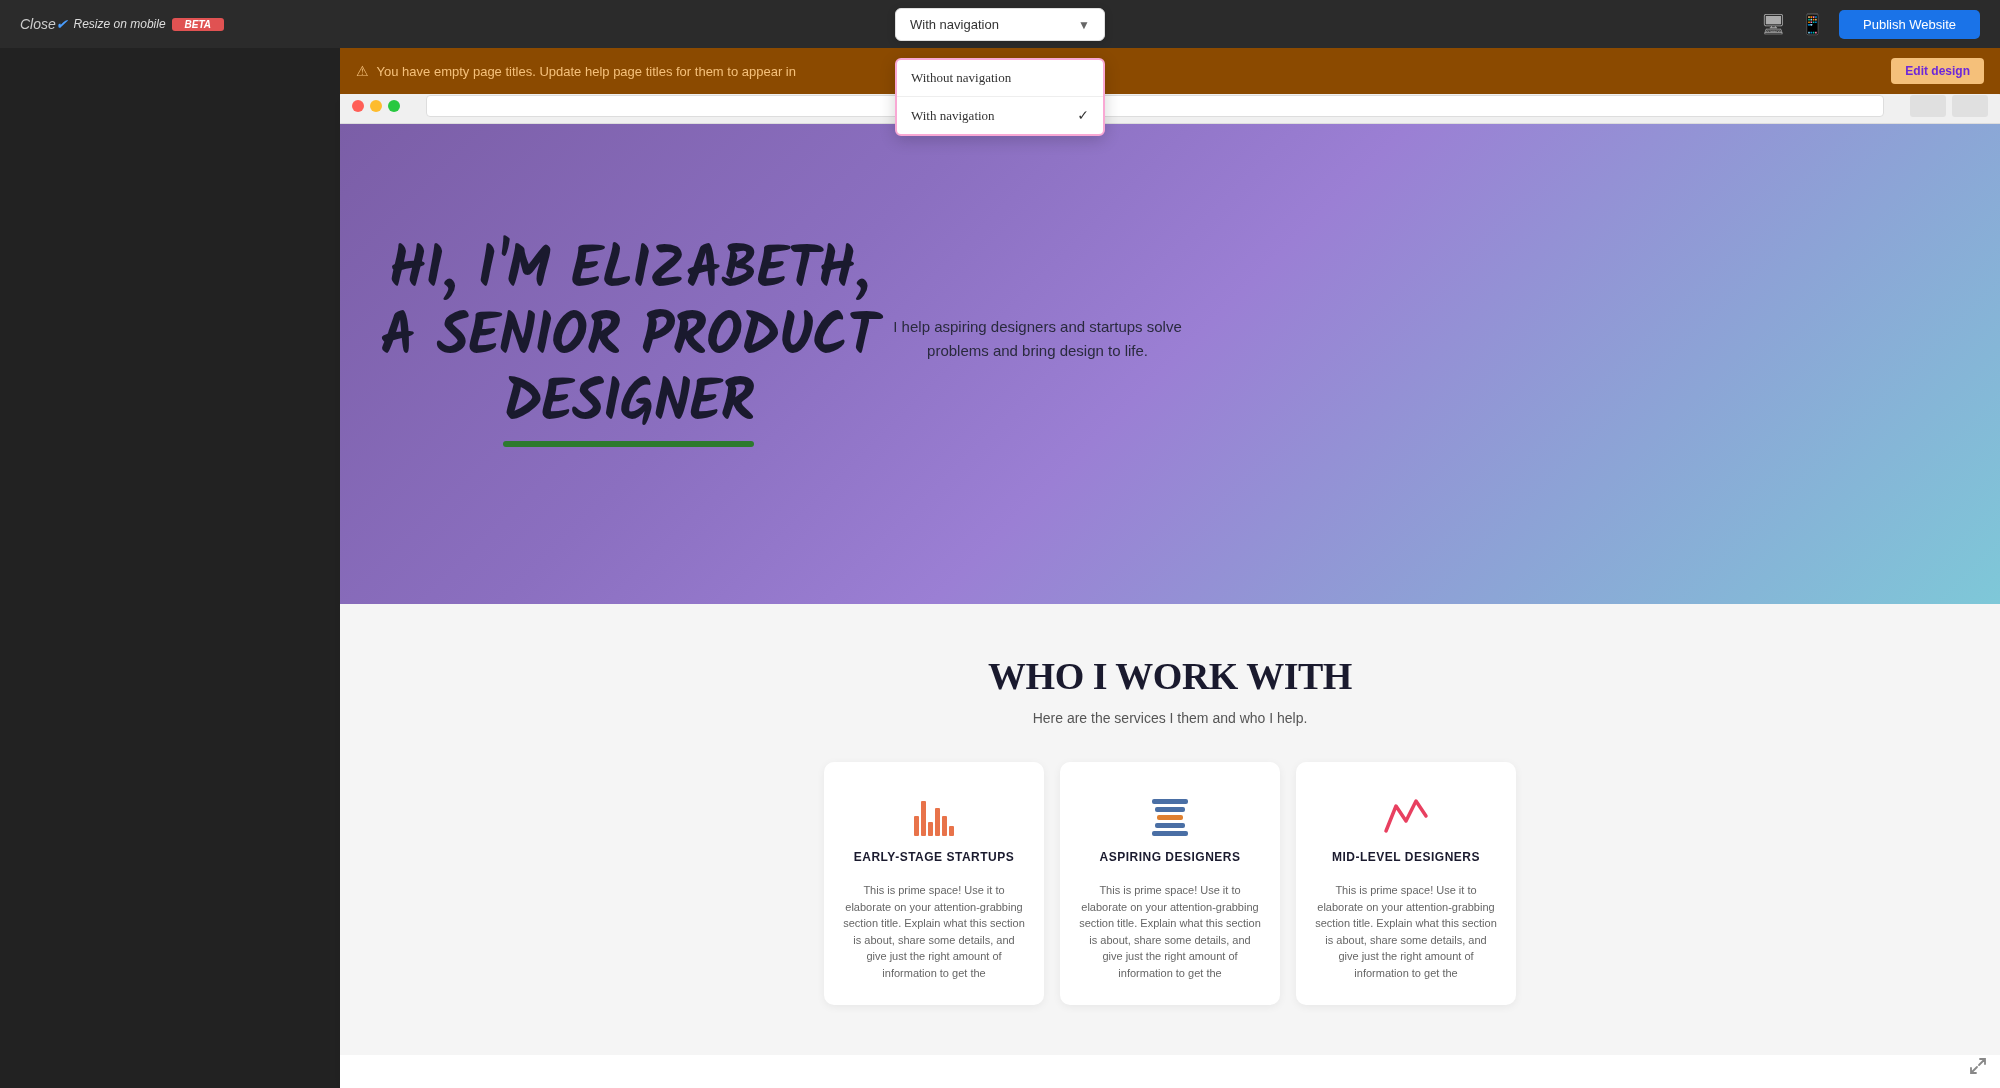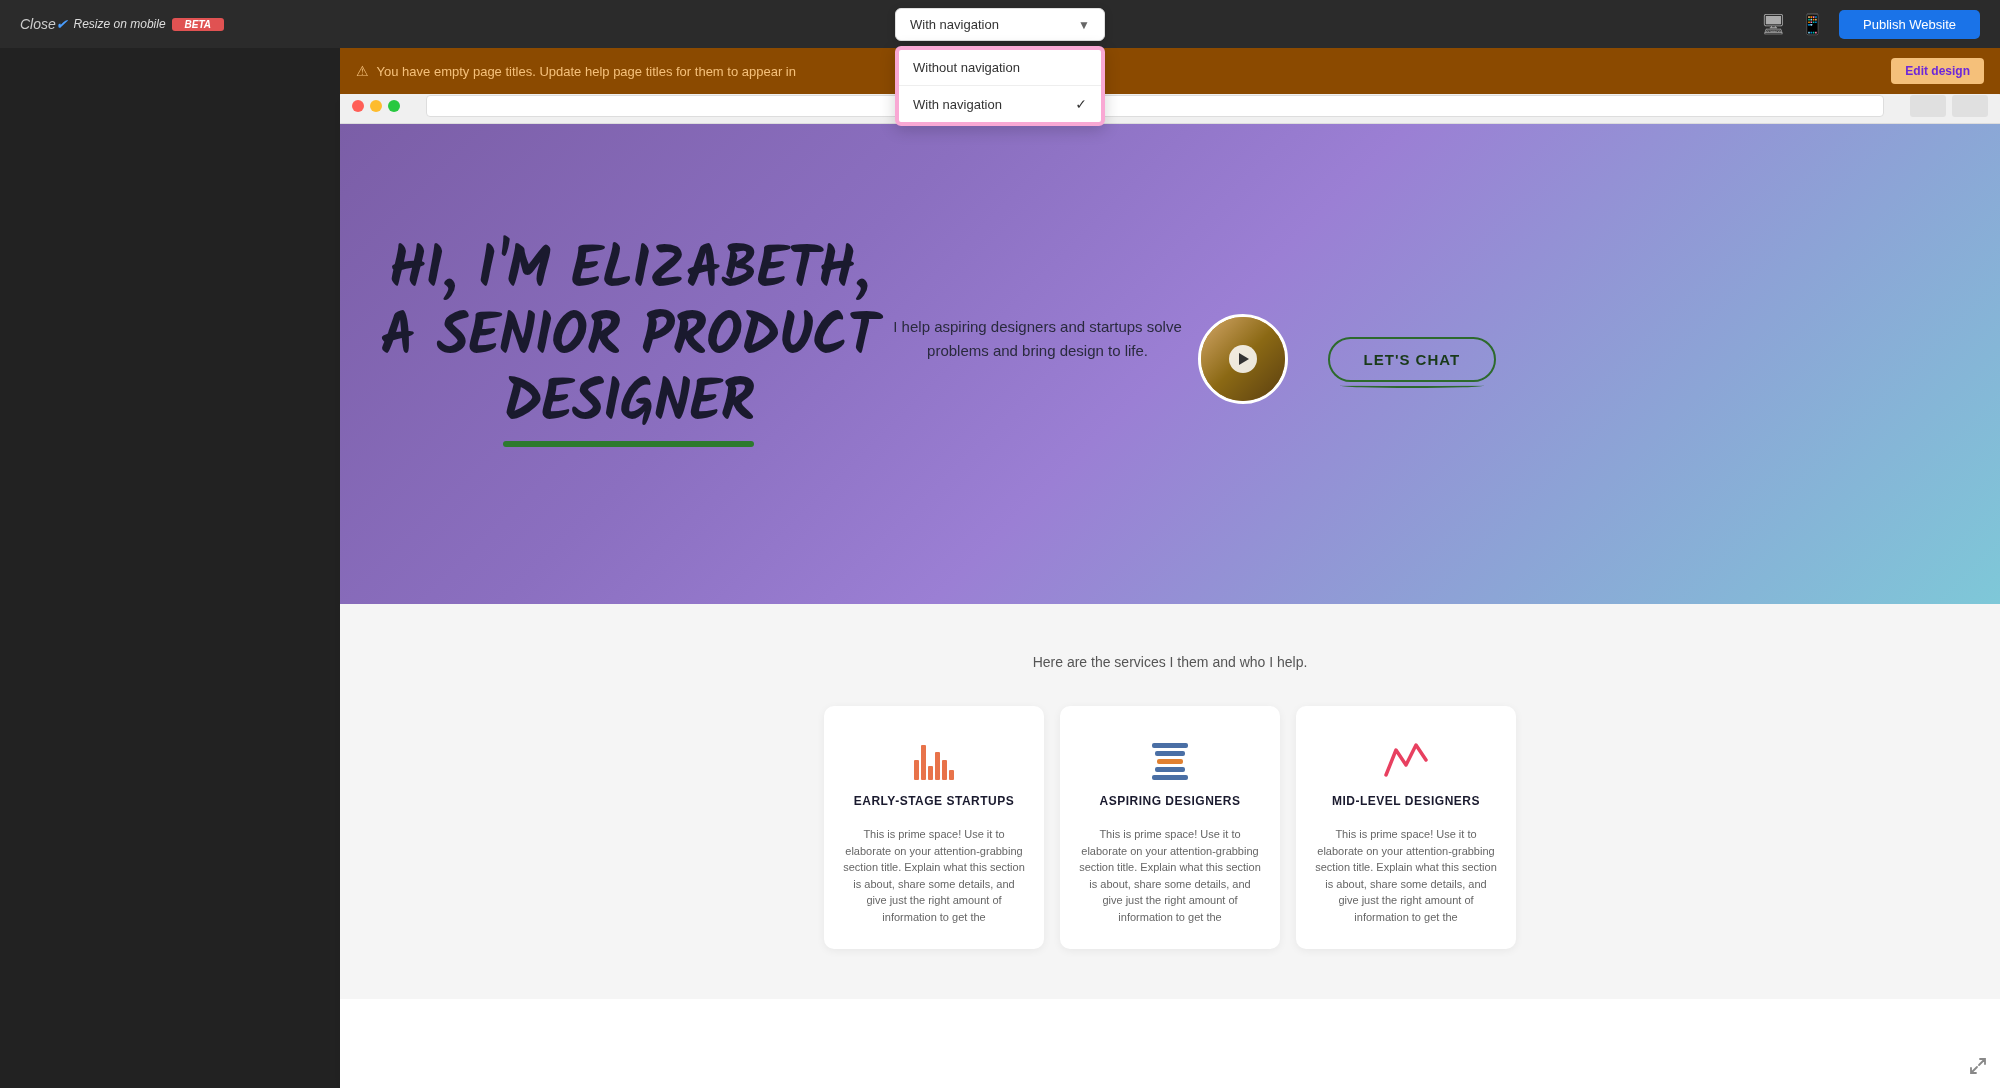--- a/index.html
+++ b/index.html
@@ -87,28 +87,29 @@
       cursor: pointer;
       display: flex;
       align-items: center;
       gap: 60px;
       width: 210px;
       justify-content: space-between;
       box-shadow: 0 2px 8px rgba(0,0,0,0.15);
     }
     .nav-dropdown-menu {
       position: absolute;
-      top: 38px;
+      top: 50px;
       left: 0;
       width: 210px;
       background: white;
-      border: 4px solid #f9a8d4;
+      border: 2px solid #f9a8d4;
       border-radius: 6px;
       box-shadow: 0 4px 16px rgba(0,0,0,0.18);
       overflow: hidden;
+      font-family: Liberation Serif, serif;
     }
     .nav-dropdown-item {
       padding: 10px 14px;
       font-size: 13px;
       color: #333;
       cursor: pointer;
       display: flex;
       align-items: center;
       justify-content: space-between;
     }
@@ -494,32 +495,24 @@
 
   <div class="website-content">
 
     <div class="hero-section">
       <div class="hero-title">
         <div>HI, I'M ELIZABETH,</div>
         <div>A SENIOR PRODUCT</div>
         <div class="underline-green">DESIGNER</div>
       </div>
       <p class="hero-subtitle">I help aspiring designers and startups solve problems and bring design to life.</p>
-      <div class="hero-bottom">
-        <div class="avatar-circle">
-          <div class="avatar-bg"></div>
-          <div class="play-btn">
-            <div class="play-triangle"></div>
-          </div>
-        </div>
-        <button class="lets-chat-btn">LET'S CHAT</button>
-      </div>
     </div>
 
     <div class="work-section">
+      <h2 class="section-title">WHO I WORK WITH</h2>
       <p class="section-subtitle">Here are the services I them and who I help.</p>
       <div class="cards-row">
 
         <div class="card">
           <div class="card-icon">
             <div class="bar-chart-icon">
               <div class="bar" style="height:20px;background:#e8734a;"></div>
               <div class="bar" style="height:35px;background:#e8734a;"></div>
               <div class="bar" style="height:14px;background:#e8734a;"></div>
               <div class="bar" style="height:28px;background:#e8734a;"></div>

